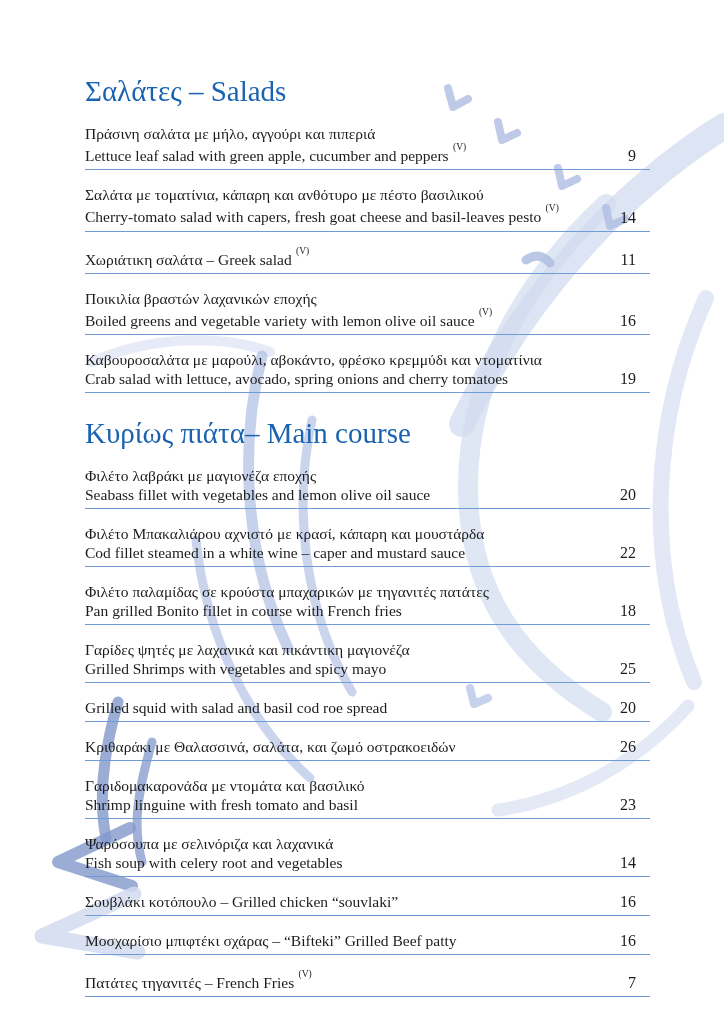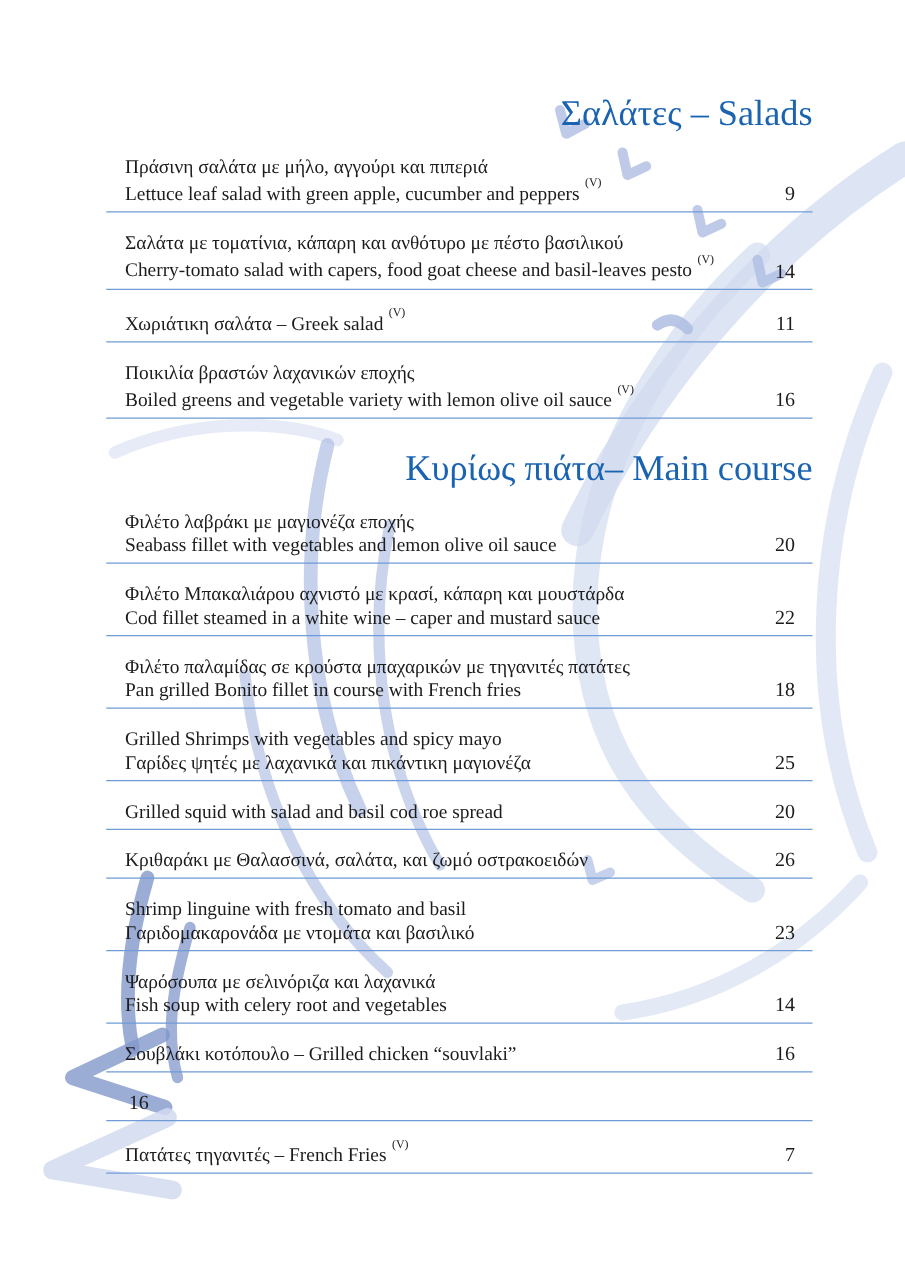--- a/index.html
+++ b/index.html
@@ -35,36 +35,34 @@
     left:85px;top:60px;
     width:565px;
   }
   .menu-section + .menu-section{margin-top:22px;}
   .section-title{
     font-size:29px;
     font-weight:normal;
     line-height:1.25;
     margin:13px 0 0 0;
     color:var(--heading);
-    text-align:right;
   }
   .items{margin-top:8px;}
   .item{
     display:flex;
     align-items:flex-end;
     margin-top:15px;
     padding:0 14px 4px 0;
     border-bottom:1px solid var(--rule);
   }
   .lines{flex:1;min-width:0;}
   .line{
     font-size:15.5px;
     line-height:19px;
     white-space:nowrap;
-    margin-left:15px;
   }
   .veg{
     font-size:9.5px;
     position:relative;
     top:-5px;
     margin-left:2px;
   }
   .price{
     width:34px;
     text-align:right;
@@ -116,41 +114,48 @@
     <div class="lines">
       <div class="line greek">Πράσινη σαλάτα με μήλο, αγγούρι και πιπεριά</div>
       <div class="line english"><span class="en-text">Lettuce leaf  salad with green apple, cucumber and peppers</span><sup class="veg">&nbsp;(V)</sup></div>
     </div>
     <div class="price">9</div>
   </div>
 
   <div class="item">
     <div class="lines">
       <div class="line greek">Σαλάτα με τοματίνια, κάπαρη και ανθότυρο με πέστο βασιλικού</div>
-      <div class="line english"><span class="en-text">Cherry-tomato salad with capers, food goat cheese and basil-leaves pesto</span><sup class="veg">&nbsp;(V)</sup></div>
+      <div class="line english"><span class="en-text">Cherry-tomato salad with capers, fresh goat cheese and basil-leaves pesto</span><sup class="veg">&nbsp;(V)</sup></div>
     </div>
     <div class="price">14</div>
   </div>
 
   <div class="item">
     <div class="lines">
 
       <div class="line english"><span class="en-text">Χωριάτικη σαλάτα – Greek salad</span><sup class="veg">&nbsp;(V)</sup></div>
     </div>
     <div class="price">11</div>
   </div>
 
   <div class="item">
     <div class="lines">
       <div class="line greek">Ποικιλία βραστών λαχανικών εποχής</div>
       <div class="line english"><span class="en-text">Boiled greens and vegetable variety with lemon olive oil sauce</span><sup class="veg">&nbsp;(V)</sup></div>
     </div>
     <div class="price">16</div>
   </div>
 
+  <div class="item">
+    <div class="lines">
+      <div class="line greek">Καβουροσαλάτα με μαρούλι, αβοκάντο, φρέσκο κρεμμύδι και ντοματίνια</div>
+      <div class="line english"><span class="en-text">Crab salad with lettuce, avocado, spring onions and cherry tomatoes</span></div>
+    </div>
+    <div class="price">19</div>
+  </div>
 </div>
   </section>
 
   <section class="menu-section">
     <h2 class="section-title">Κυρίως πιάτα– Main course</h2>
     <div class="items">
   <div class="item">
     <div class="lines">
       <div class="line greek">Φιλέτο λαβράκι με  μαγιονέζα εποχής</div>
       <div class="line english"><span class="en-text">Seabass fillet with vegetables and lemon olive oil sauce</span></div>
@@ -169,44 +174,44 @@
   <div class="item">
     <div class="lines">
       <div class="line greek">Φιλέτο παλαμίδας σε κρούστα μπαχαρικών με τηγανιτές πατάτες</div>
       <div class="line english"><span class="en-text">Pan grilled Bonito fillet in course with French fries</span></div>
     </div>
     <div class="price">18</div>
   </div>
 
   <div class="item">
     <div class="lines">
+      <div class="line greek">Γαρίδες ψητές με λαχανικά και πικάντικη μαγιονέζα</div>
       <div class="line english"><span class="en-text">Grilled Shrimps with vegetables and spicy mayo</span></div>
-      <div class="line greek">Γαρίδες ψητές με λαχανικά και πικάντικη μαγιονέζα</div>
     </div>
     <div class="price">25</div>
   </div>
 
   <div class="item">
     <div class="lines">
       <div class="line english"><span class="en-text">Grilled squid with salad and basil cod roe spread</span></div>
     </div>
     <div class="price">20</div>
   </div>
 
   <div class="item">
     <div class="lines">
       <div class="line greek">Κριθαράκι με Θαλασσινά, σαλάτα, και ζωμό οστρακοειδών</div>
     </div>
     <div class="price">26</div>
   </div>
 
   <div class="item">
     <div class="lines">
+      <div class="line greek">Γαριδομακαρονάδα με ντομάτα και βασιλικό</div>
       <div class="line english"><span class="en-text">Shrimp linguine with fresh tomato and basil</span></div>
-      <div class="line greek">Γαριδομακαρονάδα με ντομάτα και βασιλικό</div>
     </div>
     <div class="price">23</div>
   </div>
 
   <div class="item">
     <div class="lines">
       <div class="line greek">Ψαρόσουπα με σελινόριζα και λαχανικά</div>
       <div class="line english"><span class="en-text">Fish soup with celery root and vegetables</span></div>
     </div>
     <div class="price">14</div>
@@ -214,20 +219,24 @@
 
   <div class="item">
     <div class="lines">
 
       <div class="line english"><span class="en-text">Σουβλάκι κοτόπουλο – Grilled chicken “souvlaki”</span></div>
     </div>
     <div class="price">16</div>
   </div>
 
   <div class="item">
+    <div class="lines">
+
+      <div class="line english"><span class="en-text">Μοσχαρίσιο μπιφτέκι σχάρας – “Bifteki” Grilled Beef patty</span></div>
+    </div>
     <div class="price">16</div>
   </div>
 
   <div class="item">
     <div class="lines">
 
       <div class="line english"><span class="en-text">Πατάτες τηγανιτές – French Fries</span><sup class="veg">&nbsp;(V)</sup></div>
     </div>
     <div class="price">7</div>
   </div>

